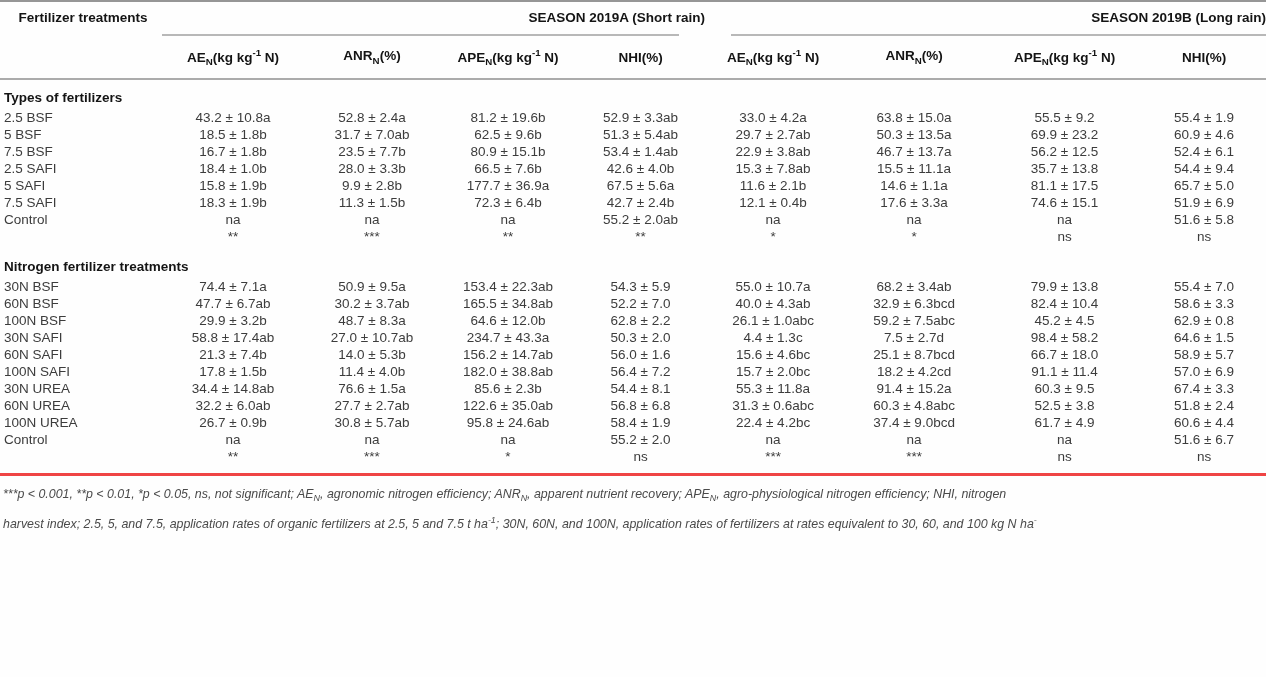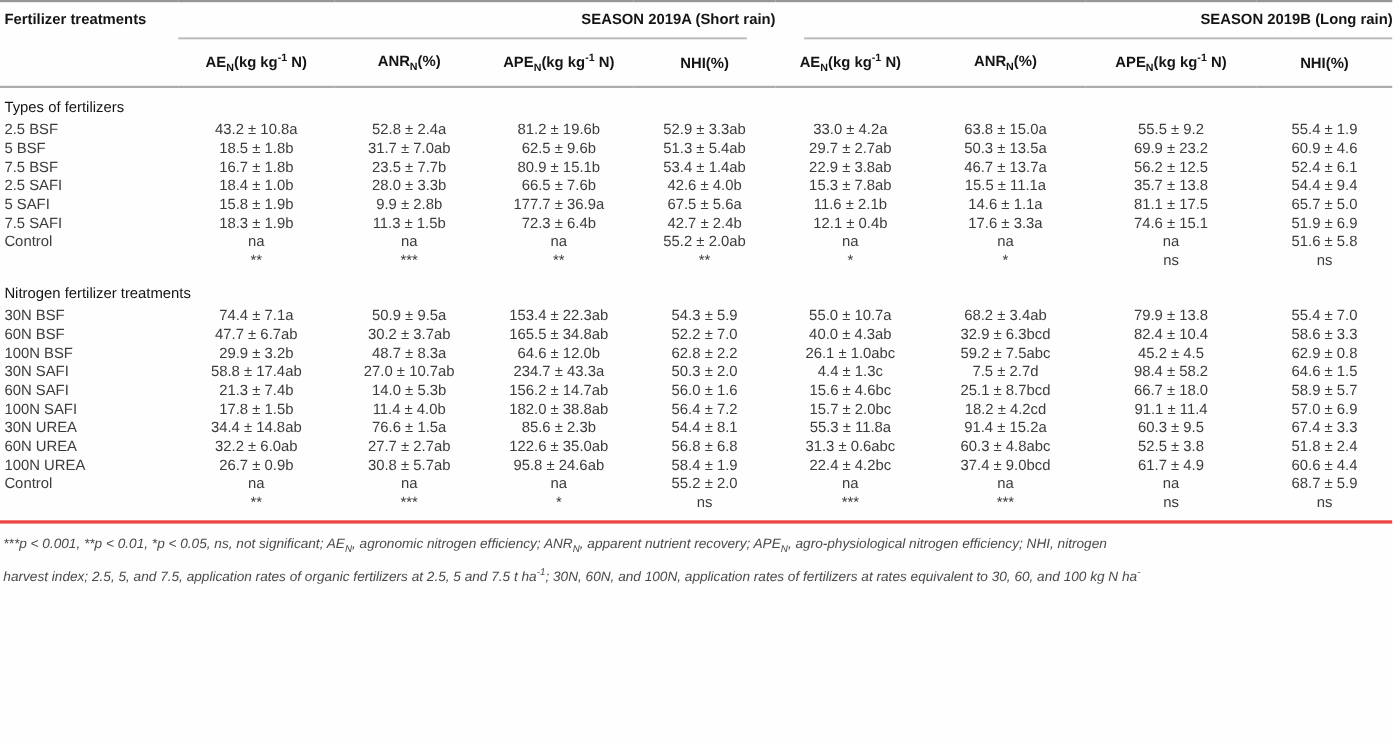--- a/index.html
+++ b/index.html
@@ -10,40 +10,40 @@
   }
   table.ftable{
     border-collapse:collapse;table-layout:fixed;width:1266px;
     border-top:2px solid #969696;
   }
   .ftable th,.ftable td{
     font-size:13.5px;padding:0;margin:0;overflow:hidden;white-space:nowrap;
   }
   
   th.corner{
-    text-align:left;vertical-align:top;padding:8px 0 0 4px;
+    text-align:center;vertical-align:top;padding:8px 0 0 4px;
     color:#141414;font-weight:bold;border-bottom:2px solid #ababab;
   }
   th.group{vertical-align:top;padding-top:8px;color:#141414;font-weight:bold;}
   .group-label{text-align:right;}
   .group-line{height:0;border-bottom:2px solid #b8b8b8;margin-top:9px;}
   .group-line.a{margin-right:26px;}
   .group-line.b{margin-left:26px;}
   
   tr.colhead th{
     height:42px;vertical-align:middle;text-align:center;
     color:#141414;font-weight:bold;border-bottom:2px solid #ababab;
   }
   sub{font-size:72%;}
   sup{font-size:72%;}
   
   tbody td{color:#3c3c3c;text-align:center;padding:2.5px 3px;line-height:17px;}
   tbody td.rowlabel{text-align:left;padding-left:4px;}
   tr.section td{
-    font-weight:normal;color:#141414;text-align:left;
+    font-weight:bold;color:#141414;text-align:left;
     padding:13px 0 3px 4px;
   }
   tr.section.first td{padding-top:9px;}
   
   .footnote{
     border-top:3px solid #ef4444;margin-top:8px;padding:8px 3px 0 3px;
     font-style:italic;color:#4a4a4a;font-size:12.4px;line-height:21.5px;
   }
   .footnote .fline{white-space:nowrap;}
 </style>
@@ -282,21 +282,21 @@
         </tr>
         <tr>
           <td class="rowlabel">Control</td>
           <td>na</td>
           <td>na</td>
           <td>na</td>
           <td>55.2 ± 2.0</td>
           <td>na</td>
           <td>na</td>
           <td>na</td>
-          <td>68.7 ± 5.9</td>
+          <td>51.6 ± 6.7</td>
         </tr>
         <tr>
           <td class="rowlabel"></td>
           <td>**</td>
           <td>***</td>
           <td>*</td>
           <td>ns</td>
           <td>***</td>
           <td>***</td>
           <td>ns</td>

